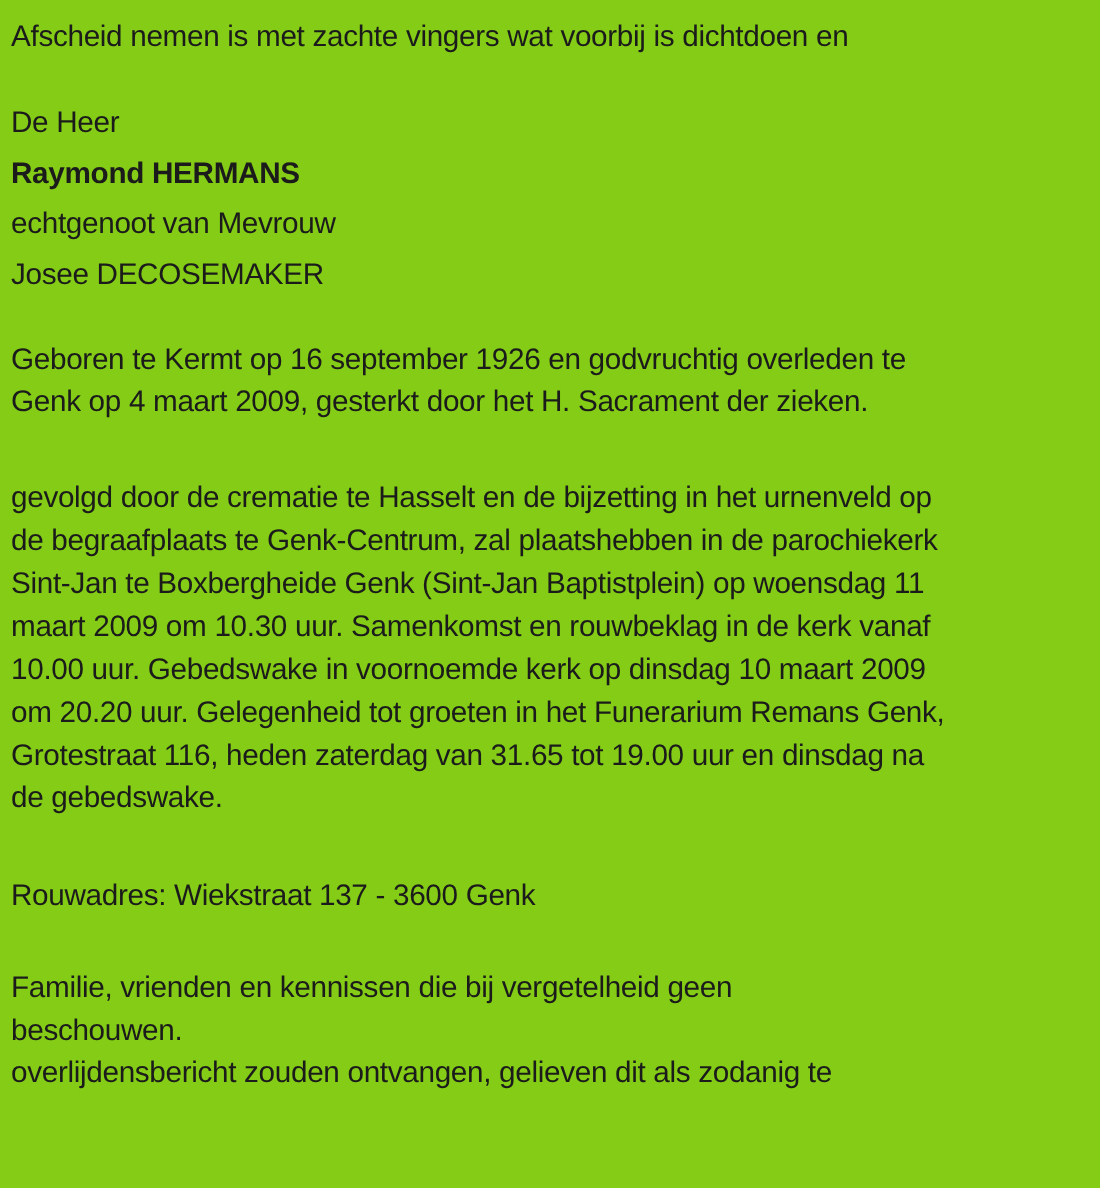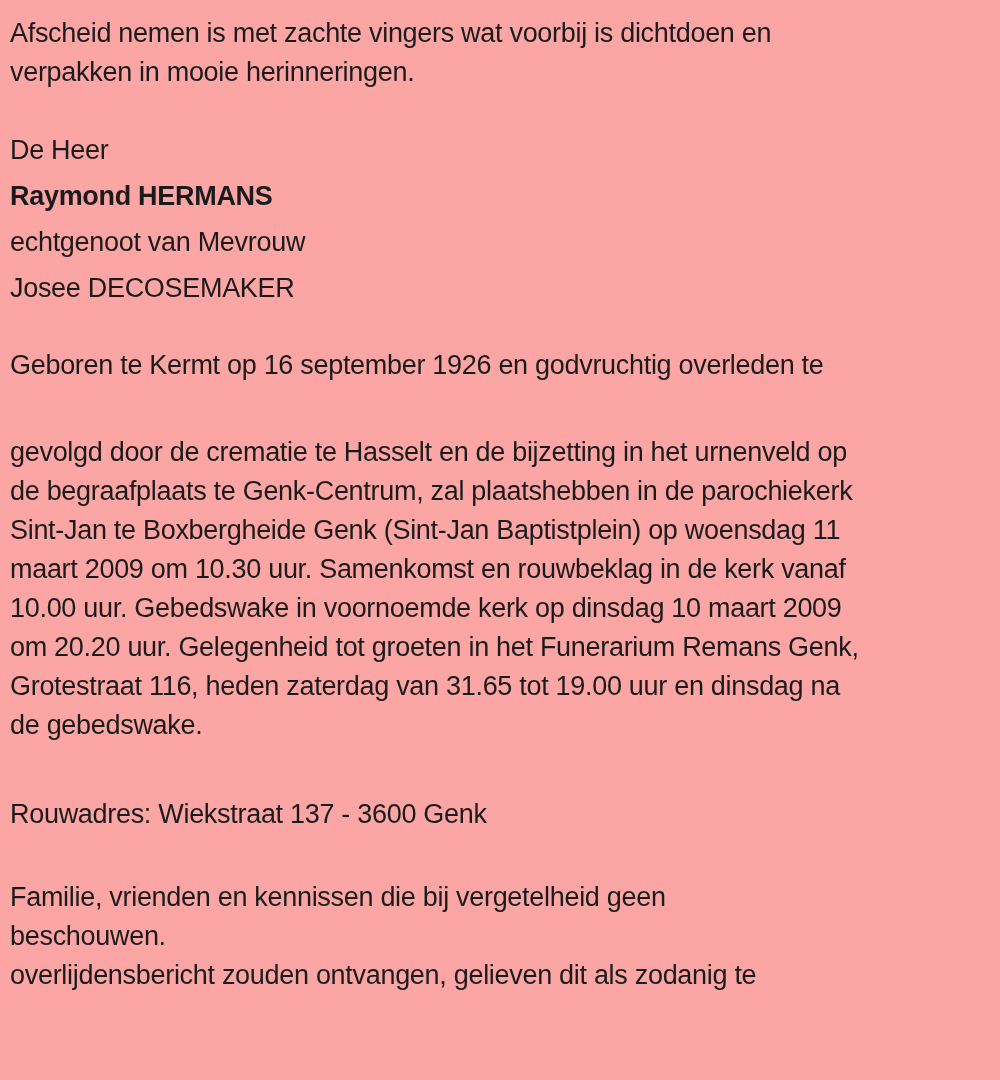--- a/index.html
+++ b/index.html
@@ -4,21 +4,21 @@
 <style>
   html, body {
     margin: 0;
     padding: 0;
     background: #ffffff;
     overflow-x: hidden;
   }
   .page {
     width: 1000px;
     height: 1080px;
-    background: #fca5a5;
+    background: #84cc16;
     box-sizing: border-box;
     padding: 14px 8px 0 10px;
     font-family: "Liberation Sans", "DejaVu Sans", sans-serif;
     font-size: 27px;
     line-height: 39px;
     letter-spacing: -0.3px;
     color: #1b1b1b;
     font-stretch: condensed;
   }
   .para { margin: 0 0 39px 0; }
@@ -33,32 +33,32 @@
   .para-address { margin-bottom: 44px; }
   .para-apology { margin-bottom: 0; }
 </style>
 </head>
 <body>
 
 <div class="page">
 
   <div class="para">
     <div class="line">Afscheid nemen is met zachte vingers wat voorbij is dichtdoen en</div>
-    <div class="line">verpakken in mooie herinneringen.</div>
   </div>
 
   <div class="name-block">
     <div class="nline">De Heer</div>
     <div class="nline deceased-name">Raymond HERMANS</div>
     <div class="nline">echtgenoot van Mevrouw</div>
     <div class="nline">Josee DECOSEMAKER</div>
   </div>
 
   <div class="para para-life">
     <div class="line">Geboren te Kermt op 16 september 1926 en godvruchtig overleden te</div>
+    <div class="line">Genk op 4 maart 2009, gesterkt door het H. Sacrament der zieken.</div>
   </div>
 
   <div class="para para-ceremony">
     <div class="line">gevolgd door de crematie te Hasselt en de bijzetting in het urnenveld op</div>
     <div class="line">de begraafplaats te Genk-Centrum, zal plaatshebben in de parochiekerk</div>
     <div class="line">Sint-Jan te Boxbergheide Genk (Sint-Jan Baptistplein) op woensdag 11</div>
     <div class="line">maart 2009 om 10.30 uur. Samenkomst en rouwbeklag in de kerk vanaf</div>
     <div class="line">10.00 uur. Gebedswake in voornoemde kerk op dinsdag 10 maart 2009</div>
     <div class="line">om 20.20 uur. Gelegenheid tot groeten in het Funerarium Remans Genk,</div>
     <div class="line">Grotestraat 116, heden zaterdag van 31.65 tot 19.00 uur en dinsdag na</div>

